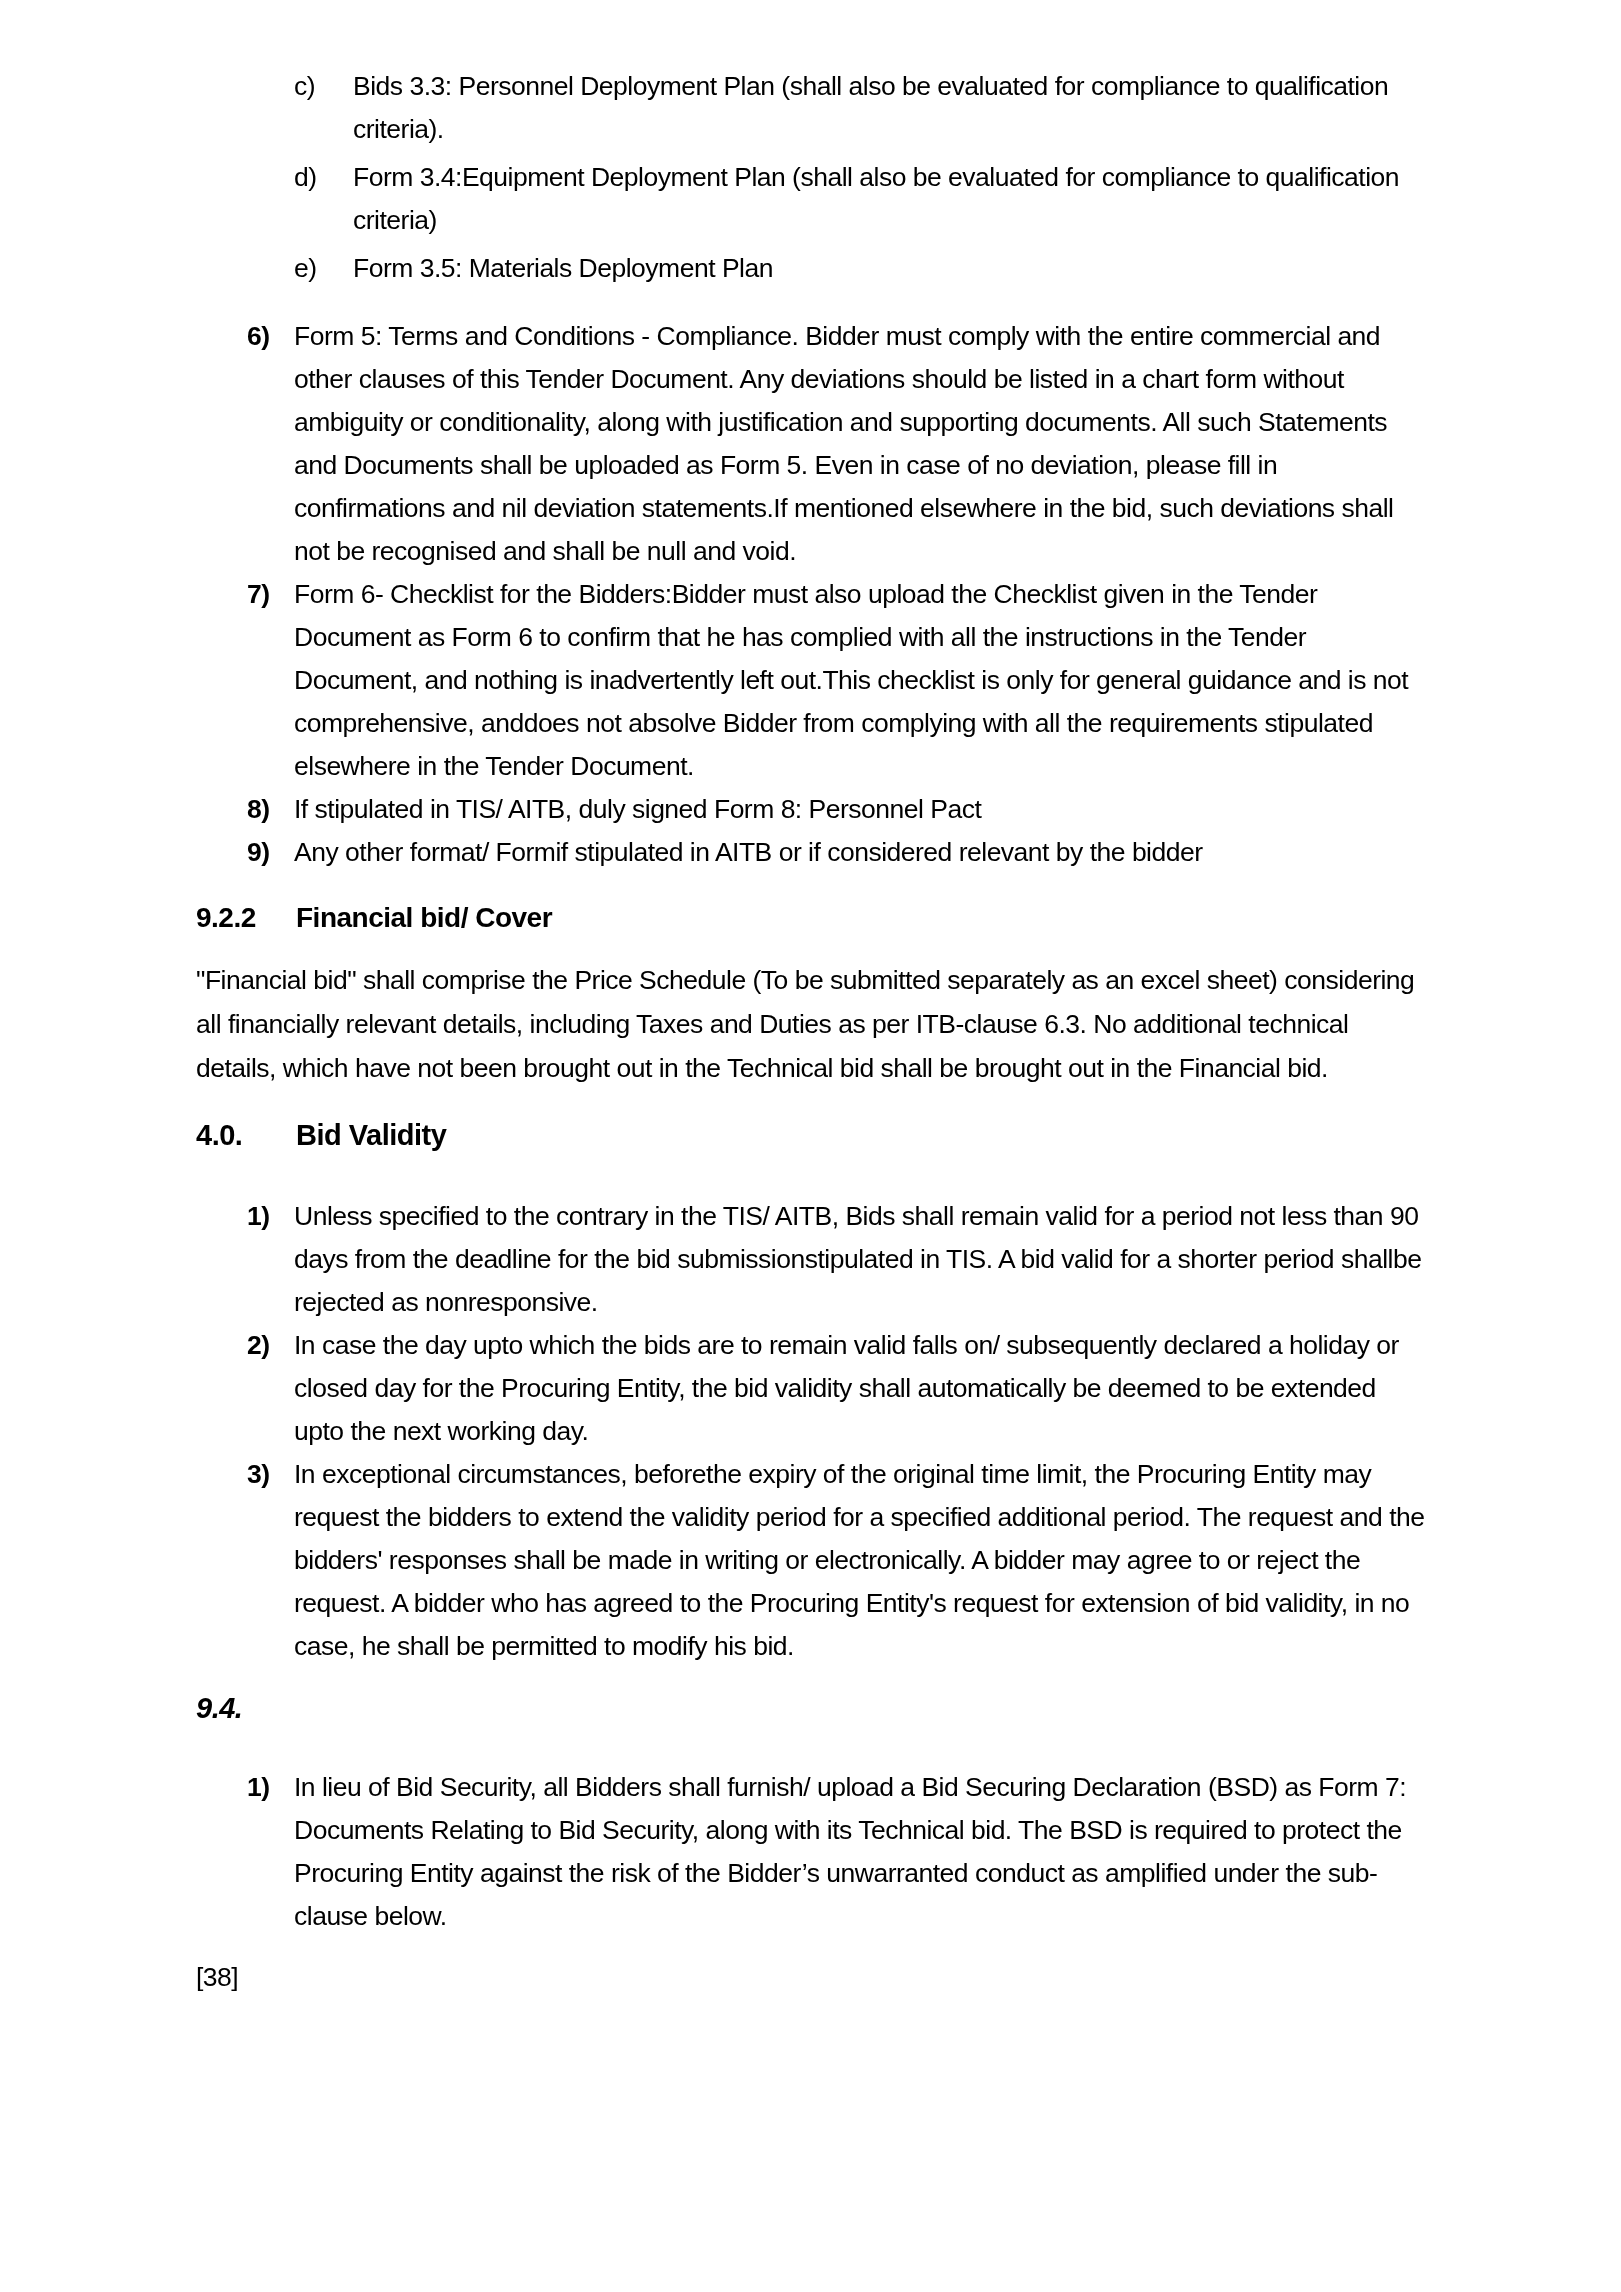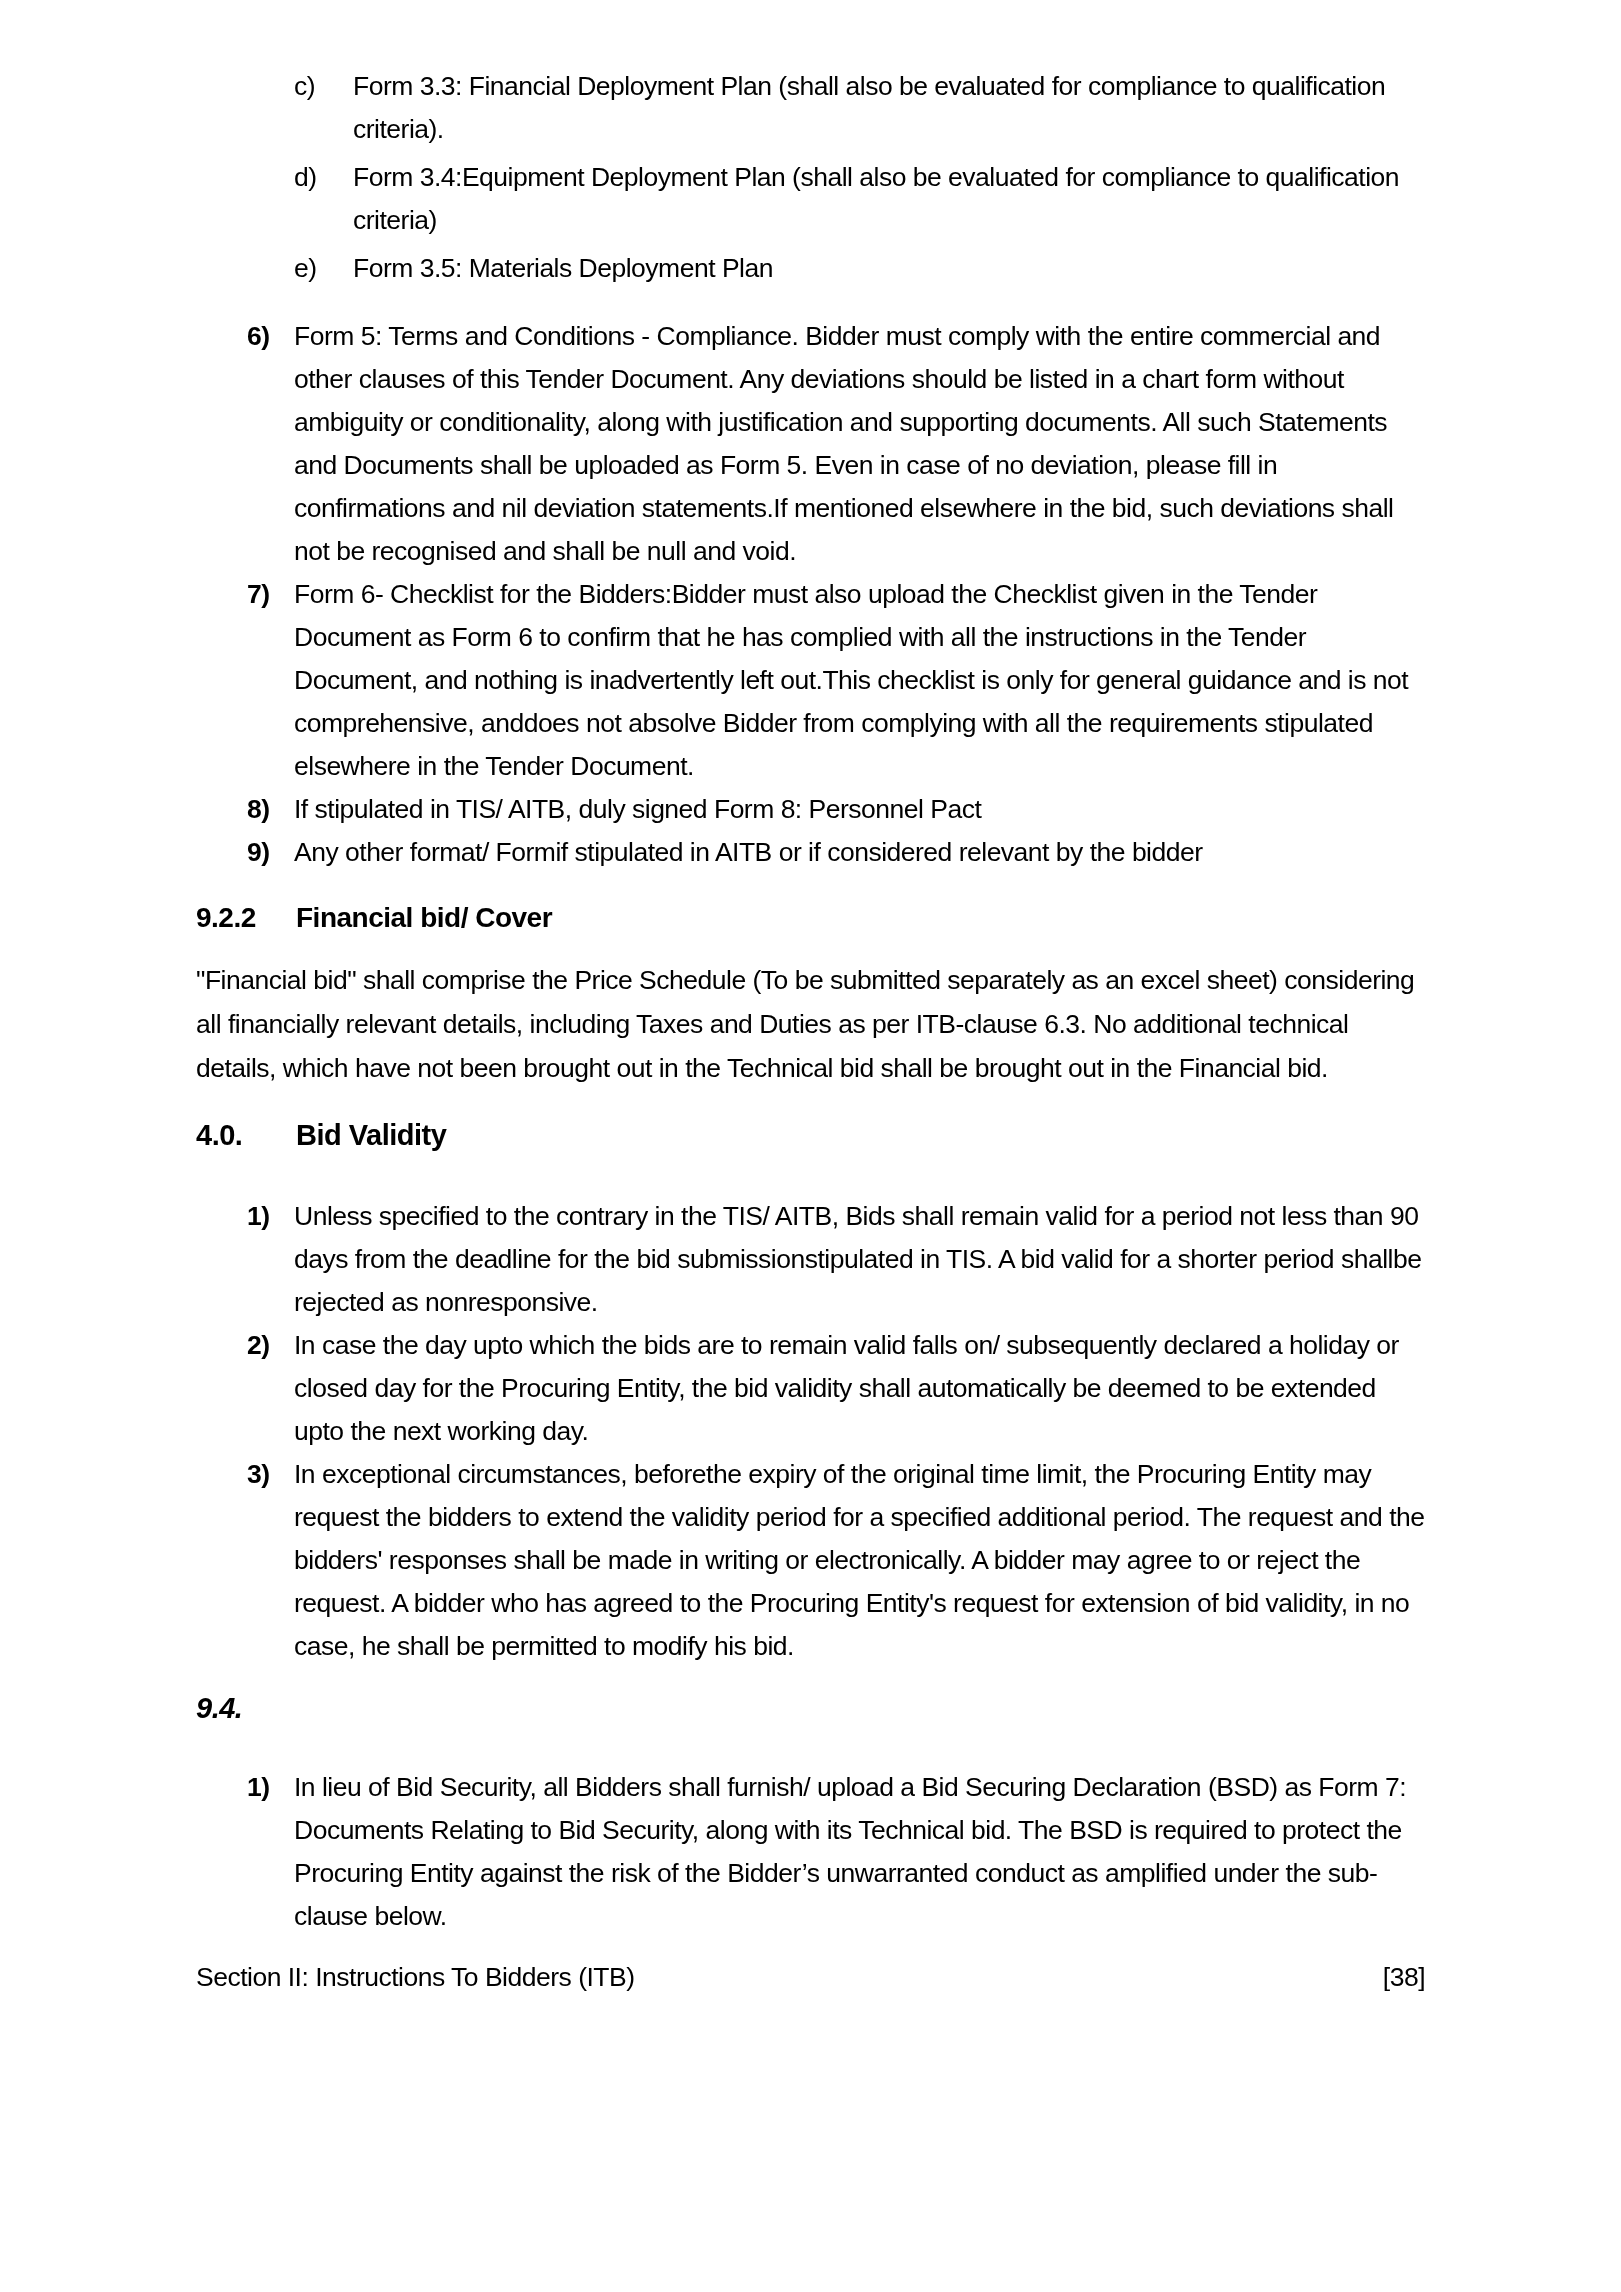--- a/index.html
+++ b/index.html
@@ -58,21 +58,21 @@
 </head>
 <body>
 
 <div class="page">
   <div class="content">
 
 
     <div class="alpha-list">
       <div class="alpha-item">
         <span class="marker">c)</span>
-        <span class="text">Form 3.3: Financial Deployment Plan (shall also be evaluated for compliance to qualification criteria).</span>
+        <span class="text">Bids 3.3: Personnel Deployment Plan (shall also be evaluated for compliance to qualification criteria).</span>
       </div>
       <div class="alpha-item">
         <span class="marker">d)</span>
         <span class="text">Form 3.4:Equipment Deployment Plan (shall also be evaluated for compliance to qualification criteria)</span>
       </div>
       <div class="alpha-item">
         <span class="marker">e)</span>
         <span class="text">Form 3.5: Materials Deployment Plan</span>
       </div>
     </div>
@@ -128,19 +128,18 @@
     </div>
 
     <div class="list-94">
       <div class="num-item">
         <span class="marker">1)</span>
         <span class="text">In lieu of Bid Security, all Bidders shall furnish/ upload a Bid Securing Declaration (BSD) as Form 7: Documents Relating to Bid Security, along with its Technical bid. The BSD is required to protect the Procuring Entity against the risk of the Bidder’s unwarranted conduct as amplified under the sub-clause below.</span>
       </div>
     </div>
 
     <div class="doc-footer">
-      <span>Section II: Instructions To Bidders (ITB)</span>
       <span>[38]</span>
     </div>
 
   </div>
 </div>
 
 
 </body></html>

